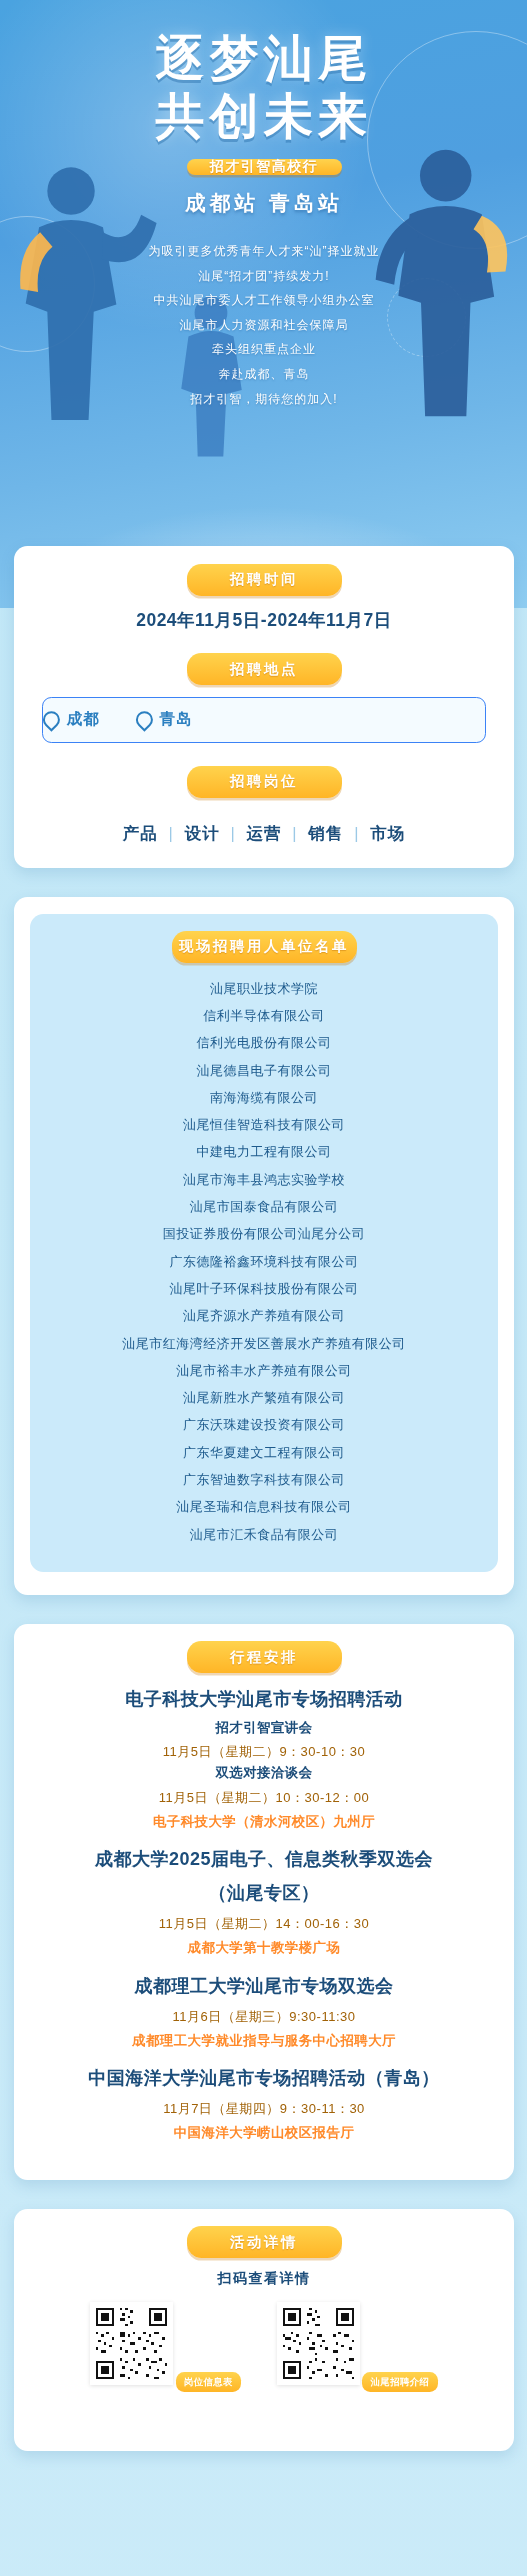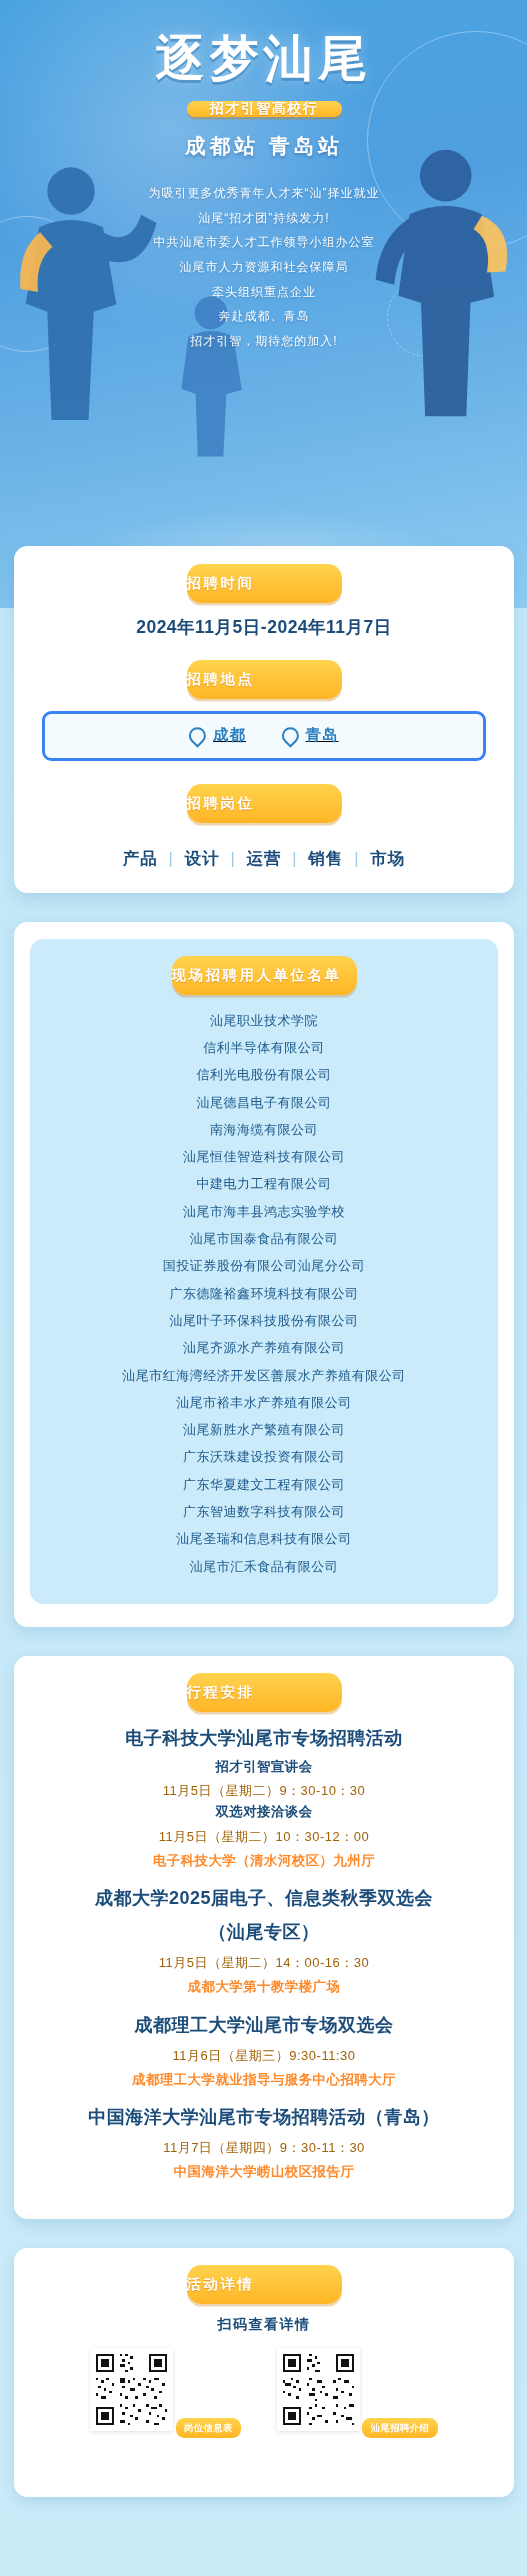--- a/index.html
+++ b/index.html
@@ -102,48 +102,47 @@
     background:#ffffff;
     border-radius:13.4px;
     box-shadow:0 5.2px 13.4px rgba(60,130,180,.18);
     padding:17.5px 15.5px 23px;
   }
   .card.first{margin-top:-62px;}
   .card + .card{margin-top:29px;}
 
   .sec-title{
     margin:0 auto 12px;
-    width:155px;height:39px;
+    width:155px;height:32px;
     background:linear-gradient(180deg,#ffd34d 0%,#ffb526 100%);
     border-radius:14.4px;
     box-shadow:0 2.6px 0 rgba(200,120,10,.3);
-    display:flex;align-items:center;
+    display:flex;align-items:center;justify-content:center;
   }
   .sec-title span{
     color:#ffffff;font-size:14.4px;font-weight:bold;letter-spacing:2.6px;
     text-shadow:0 1px 1px rgba(190,110,10,.45);
   }
   .sec-title.wide{width:185px;}
 
   .date-line{
     text-align:center;
     font-size:17.5px;
     font-weight:bold;
     color:#1c4d7a;
     letter-spacing:0.5px;
     margin:6.2px 0 21.6px;
   }
   .loc-box{
     margin:2.1px 12.4px 23px;
-    border:3px solid #3b82f6;
+    border:1px solid #3b82f6;
     border-radius:9.3px;
     padding:11.3px 0;
-    display:flex;justify-content:center;gap:36px;
+    display:flex;justify-content:flex-start;gap:36px;
     background:#f4fbff;
-    text-decoration:underline;
   }
   .loc{
     display:flex;align-items:center;gap:6.2px;
     color:#2b7fc0;font-size:15.5px;font-weight:bold;letter-spacing:1px;
   }
   .pin{
     width:13.4px;height:13.4px;border-radius:50% 50% 50% 0;
     transform:rotate(-45deg);
     border:2.6px solid #2b7fc0;
     display:inline-block;
@@ -222,20 +221,21 @@
 
 <div class="page">
 
   <div class="hero">
     <div class="hero-deco-circle c1"></div>
     <div class="hero-deco-circle c2"></div>
     <div class="hero-deco-circle c3"></div>
 
     <div class="hero-title">
       <div class="line">逐梦汕尾</div>
+      <div class="line line2">共创未来</div>
     </div>
 
     <div class="ribbon">
       <span>招才引智高校行</span>
     </div>
 
     <div class="station">成都站 青岛站</div>
 
     <div class="hero-copy">
       <div>为吸引更多优秀青年人才来“汕”择业就业</div>

